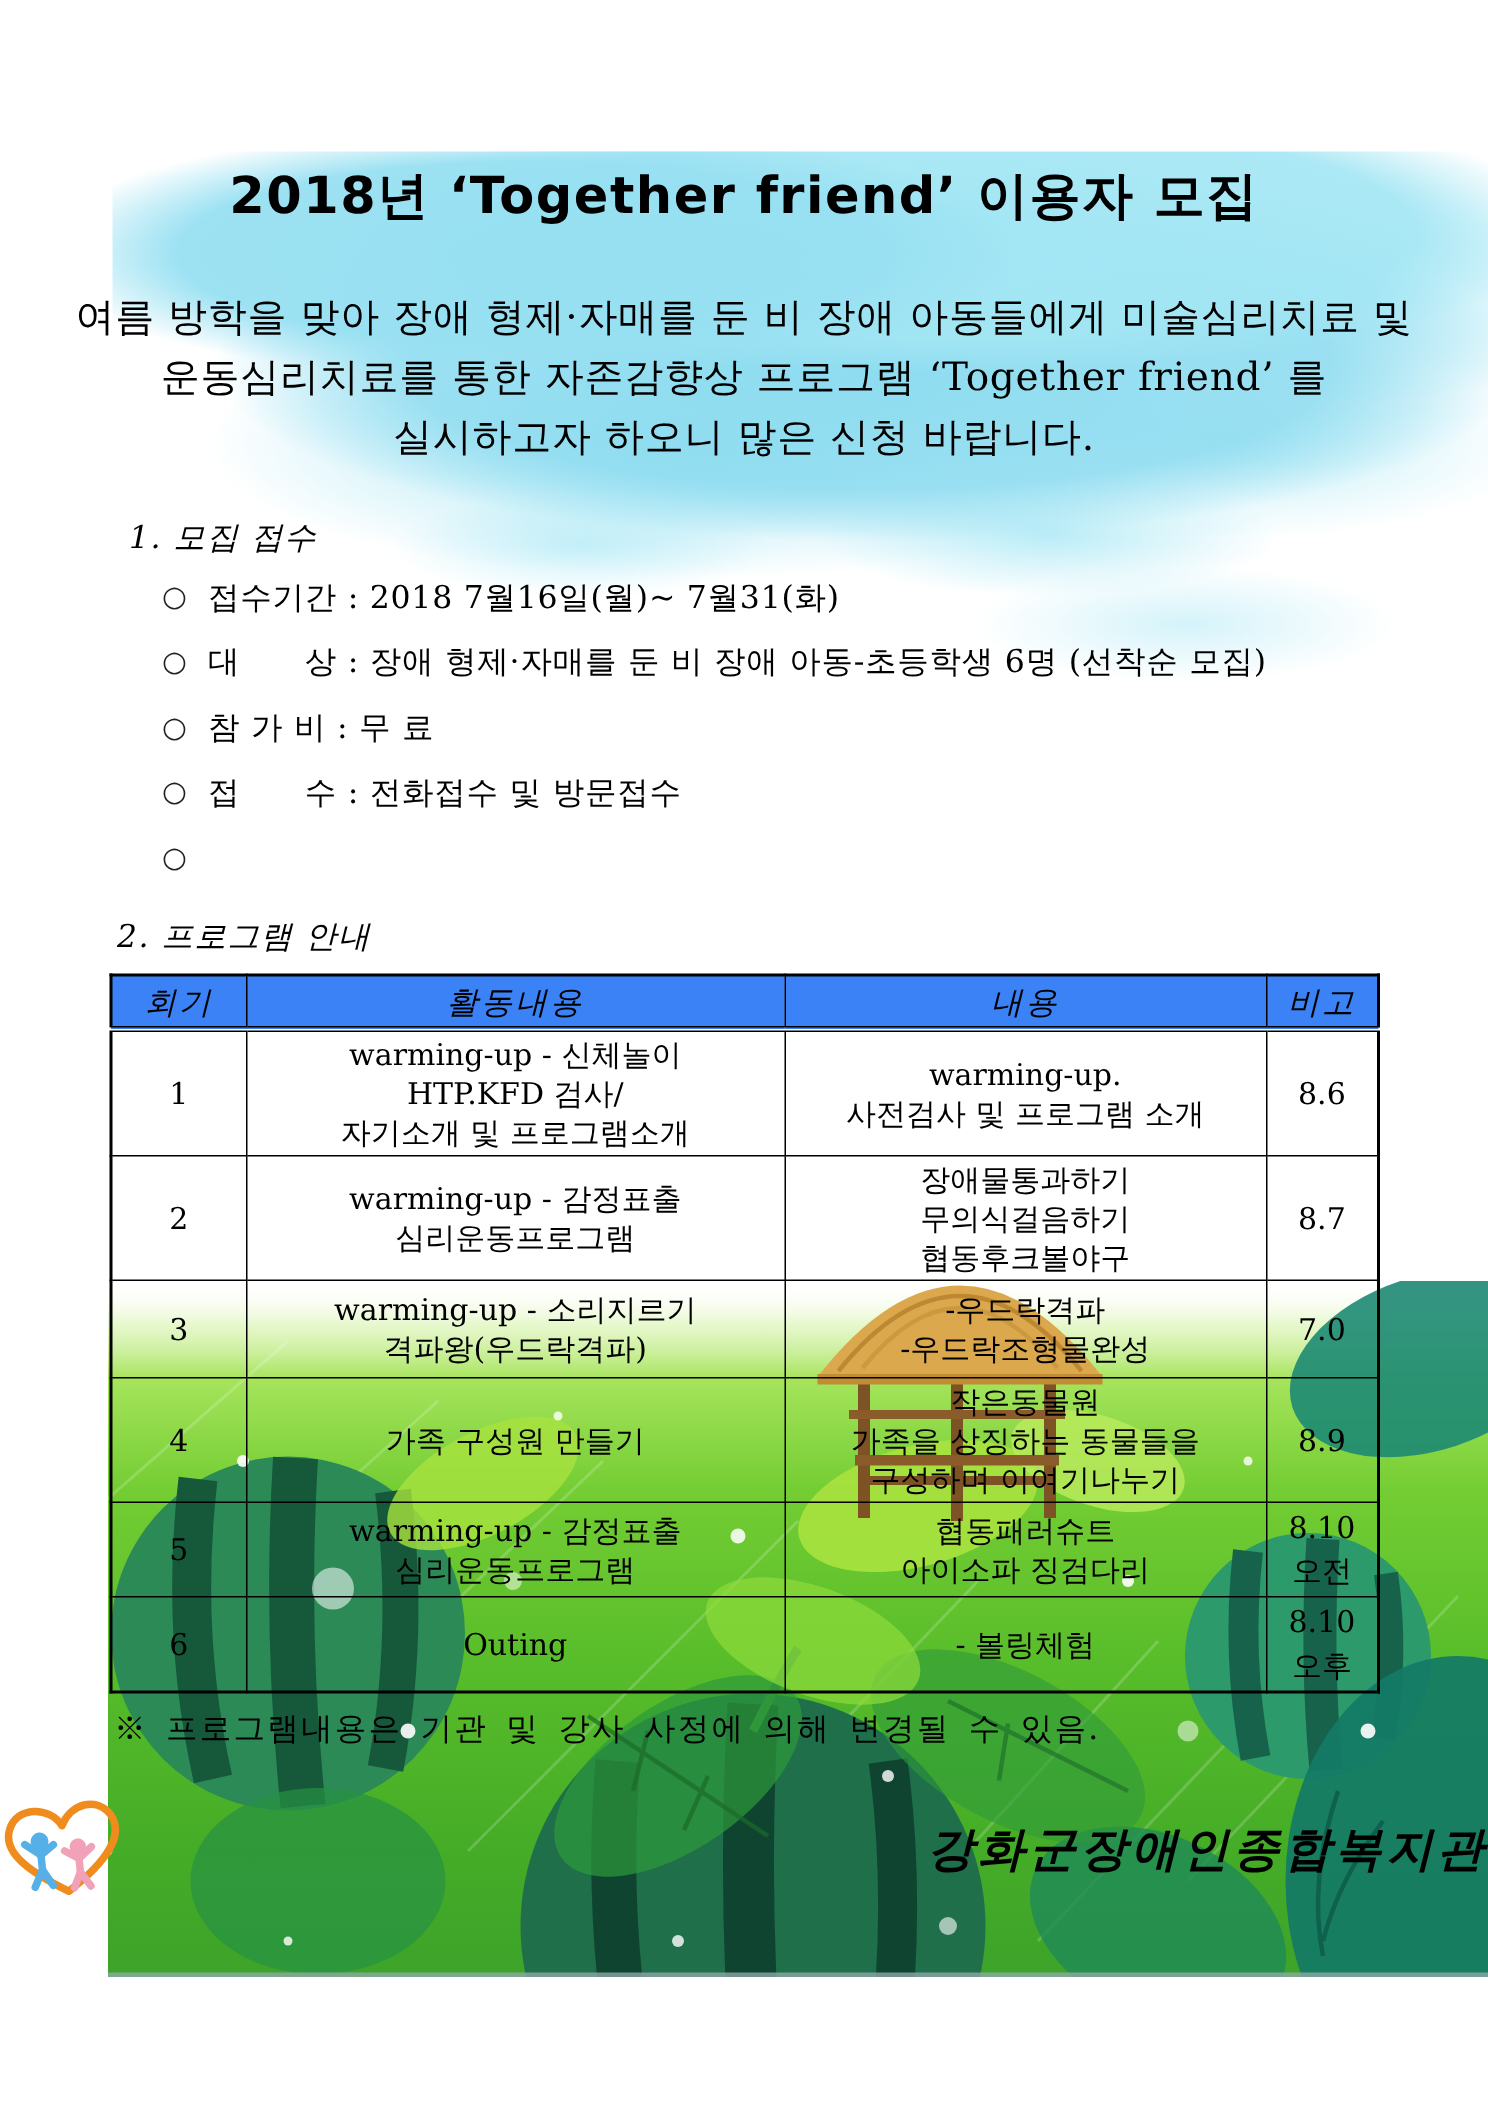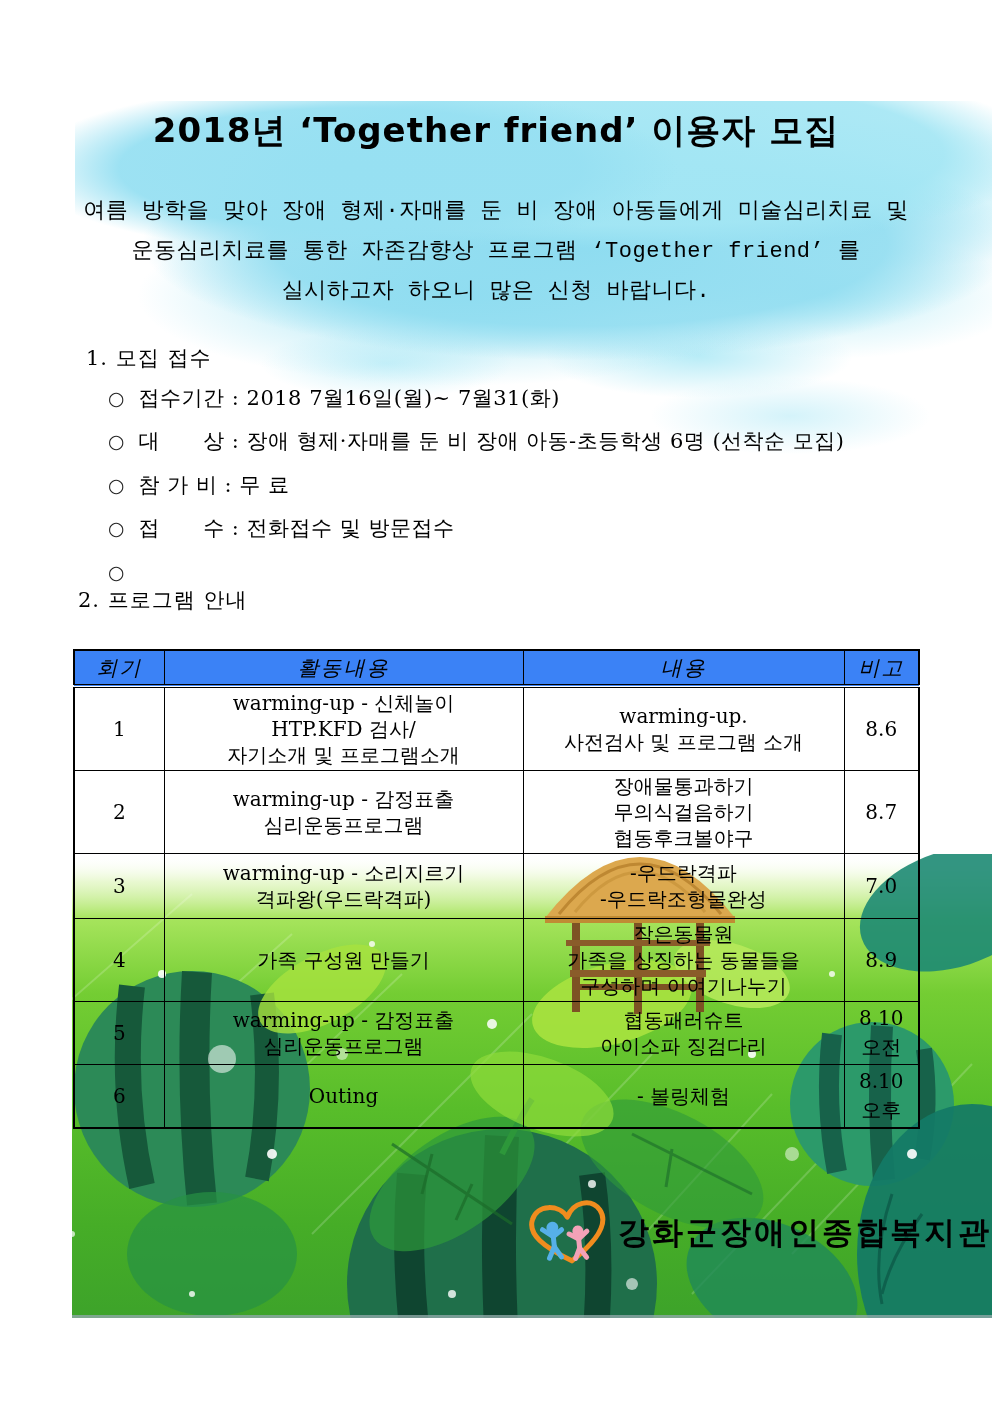--- a/index.html
+++ b/index.html
@@ -24,24 +24,24 @@
       radial-gradient(ellipse 200px 55px at 78% 84%, #d4f3fa 0%, rgba(212,243,250,0) 70%);
   }
   .bg-green { position:absolute; left:72px; top:838px; width:920px; height:464px; z-index:0; }
   
   .title {
     position:absolute; left:0; top:92px; width:100%; text-align:center; z-index:2;
     font-family:"DejaVu Sans","Liberation Sans",sans-serif;
     font-size:34px; font-weight:bold; letter-spacing:1px;
   }
   .intro { position:absolute; left:0; top:176px; width:100%; text-align:center; z-index:2;
-    font-size:22px; line-height:40px; letter-spacing:.5px;font-family:Liberation Mono, monospace; }
-  .sec-heading { position:absolute; z-index:2; font-size:21px; letter-spacing:1px; }
+    font-size:26px; line-height:40px; letter-spacing:.5px; }
+  .sec-heading { position:absolute; z-index:2; font-size:21px; letter-spacing:1px;font-style:italic; }
   .sec1 { left:86px; top:328px; }
-  .sec2 { left:78px; top:570px; }
+  .sec2 { left:78px; top:594px; }
   .list { position:absolute; left:108px; top:360px; z-index:2; }
   .list-item { display:flex; align-items:center; height:43.5px; font-size:21px; }
   .bullet { font-size:19px; margin-right:14px; color:#222; }
   .item-text { white-space:pre-wrap; letter-spacing:.5px; }
   
   .ptable {
     position:absolute; left:73px; top:633px; width:845px; z-index:2;
     border-collapse:collapse; table-layout:fixed; background:transparent;
     font-size:20px; text-align:center;
   }
@@ -53,21 +53,21 @@
   }
   .ptable td { vertical-align:middle; padding:2px 2px; }
   .cl { line-height:26px; }
   .c-note .cl { line-height:29px; }
   tr.r1 { height:80px; } tr.r2 { height:83px; } tr.r3 { height:65px; }
   tr.r4 { height:81px; } tr.r5 { height:61px; } tr.r6 { height:59px; }
   
   .disclaimer { position:absolute; left:76px; top:1122px; z-index:2;
     font-size:21px; letter-spacing:1.5px; word-spacing:4px; }
   .logo-row { position:absolute; left:0; top:1183px; width:100%; z-index:2;
-    display:flex; justify-content:flex-end; align-items:center; gap:6px; }
+    display:flex; justify-content:space-between; align-items:center; gap:6px;font-style:italic; }
   .org-name {
     font-family:"DejaVu Sans","Liberation Sans",sans-serif;
     font-size:31px; font-weight:bold; letter-spacing:3px;
   }
 </style>
 </head>
 <body>
 
 <div class="page">
 
@@ -312,20 +312,21 @@
             <div class="cl">- 볼링체험</div>
           </td>
           <td class="c-note">
             <div class="cl">8.10</div>
             <div class="cl">오후</div>
           </td>
         </tr>
       </tbody>
   </table>
 
+  <div class="disclaimer">※ 프로그램내용은 기관 및 강사 사정에 의해 변경될 수 있음.</div>
 
   <div class="logo-row">
     <svg width="86" height="68" viewBox="0 0 86 68">
       <g transform="rotate(-6 43 34)">
         <path d="M43,18 C36,4 14,2 8,17 C2,31 16,45 43,62 C70,45 84,29 76,14 C68,1 50,4 43,18 Z" fill="none" stroke="#f08c1e" stroke-width="5" stroke-linejoin="round"></path>
         <g stroke="#56b0e8" stroke-width="5" stroke-linecap="round" fill="#56b0e8">
           <circle cx="27" cy="27" r="6" stroke="none"></circle>
           <path d="M27,33 L27,46" fill="none"></path>
           <path d="M27,36 L17,28 M27,36 L36,30" fill="none"></path>
           <path d="M27,46 L21,57 M27,46 L33,57" fill="none"></path>

